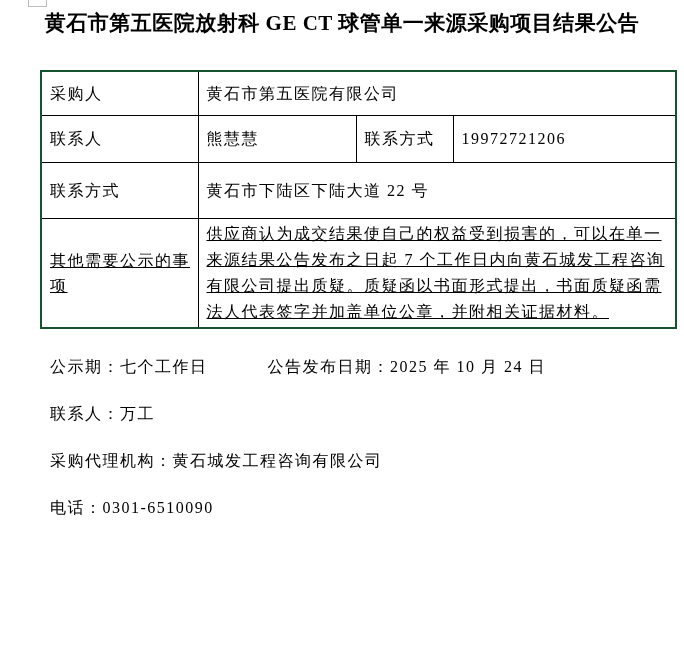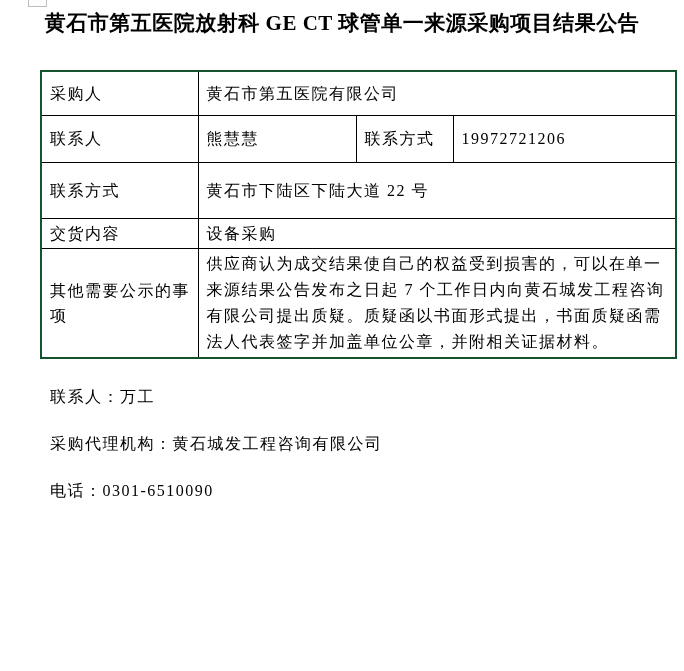--- a/index.html
+++ b/index.html
@@ -54,21 +54,21 @@
   }
   td.value { padding-left: 12px; }
   td.v-name { padding-left: 14px; }
 
   tr.r1 td { height: 44px; }
   tr.r2 td { height: 56px; }
   tr.r3 td { height: 47px; margin-left: 16px; }
   tr.r4 td { height: 56px; }
   tr.r5 td { height: 56px; }
   tr.r6 td { height: 28px; }
-  tr.r7 td { height: 105px; }
+  tr.r7 td { height: 105px; text-decoration: underline; }
   tr.r7 td.value { line-height: 26px; }
 
   .footer { margin: 28px 0 0 50px; }
   .f-line {
     margin: 0 0 27px 0;
     font-size: 16px;
     line-height: 20px;
     letter-spacing: 1.5px;
     white-space: nowrap;
   }
@@ -98,30 +98,27 @@
       <tr class="r3">
         <td class="label">联系人</td>
         <td class="value v-name">熊慧慧</td>
         <td class="label">联系方式</td>
         <td class="value">19972721206</td>
       </tr>
       <tr class="r4">
         <td class="label">联系方式</td>
         <td class="value" colspan="3">黄石市下陆区下陆大道 22 号</td>
       </tr>
-      <tr class="r6">
-        <td class="label">交货内容</td>
-        <td class="value" colspan="3">设备采购</td>
-      </tr>
       <tr class="r7">
         <td class="label">其他需要公示的事项</td>
         <td class="value" colspan="3">供应商认为成交结果使自己的权益受到损害的，可以在单一来源结果公告发布之日起 7 个工作日内向黄石城发工程咨询有限公司提出质疑。质疑函以书面形式提出，书面质疑函需法人代表签字并加盖单位公章，并附相关证据材料。</td>
       </tr>
     </tbody>
   </table>
 
   <div class="footer">
+    <p class="f-line"><span>公示期：</span><span>七个工作日</span><span class="gap">公告发布日期：</span><span>2025 年 10 月 24 日</span></p>
     <p class="f-line"><span>联系人：</span><span>万工</span></p>
     <p class="f-line"><span>采购代理机构：</span><span>黄石城发工程咨询有限公司</span></p>
     <p class="f-line"><span>电话：</span><span>0301-6510090</span></p>
   </div>
 
 </div>
 
 </body></html>

